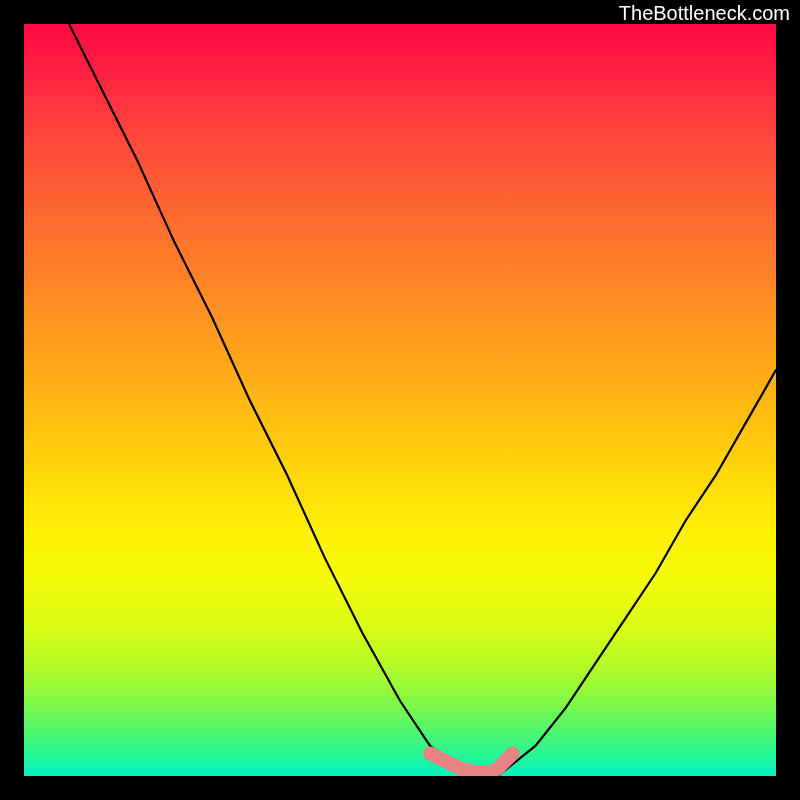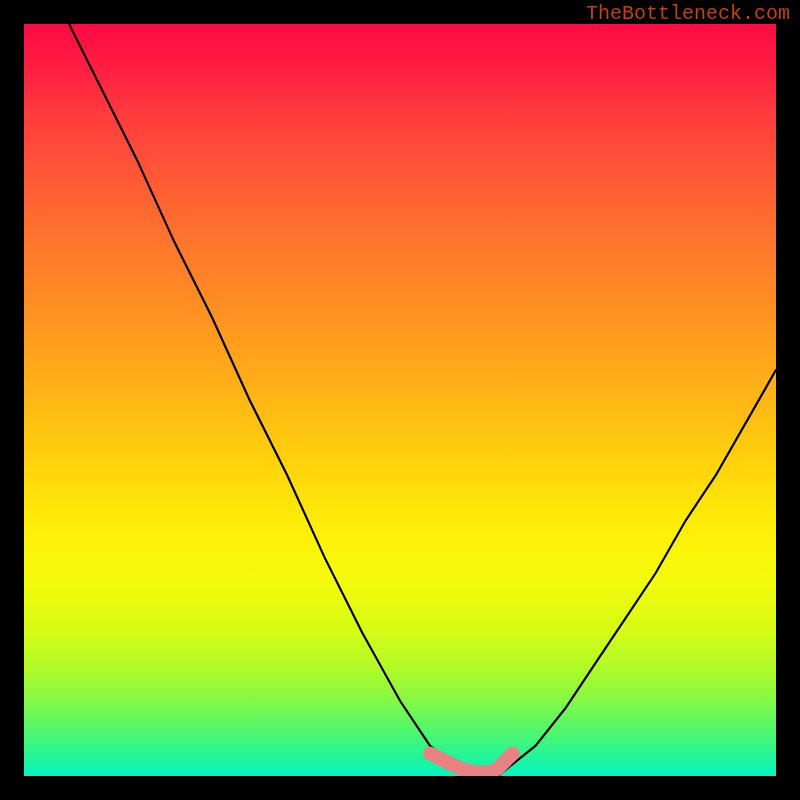--- a/index.html
+++ b/index.html
@@ -54,22 +54,22 @@
     top: 24px;
     left: 24px;
     width: 752px;
     height: 752px;
     pointer-events: none;
   }
   .watermark {
     position: absolute;
     top: 2px;
     right: 10px;
-    color: #c2410c;
-    font-family: Liberation Mono, monospace;
+    color: #ffffff;
+    font-family: Liberation Sans, sans-serif;
     font-size: 20px;
   }
 </style>
 </head>
 <body>
 
 <div class="frame">
   <div class="plot-area"></div>
 
   <svg class="overlay-svg" viewBox="0 0 752 752" preserveAspectRatio="none">

